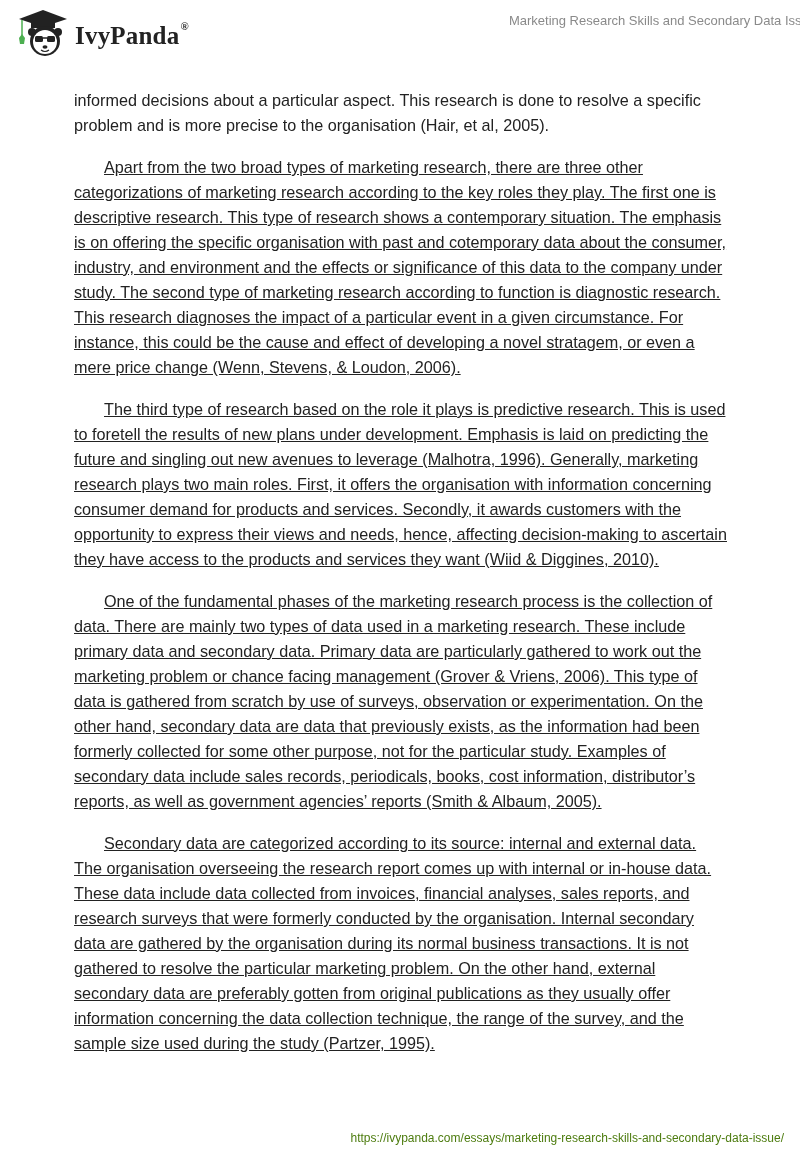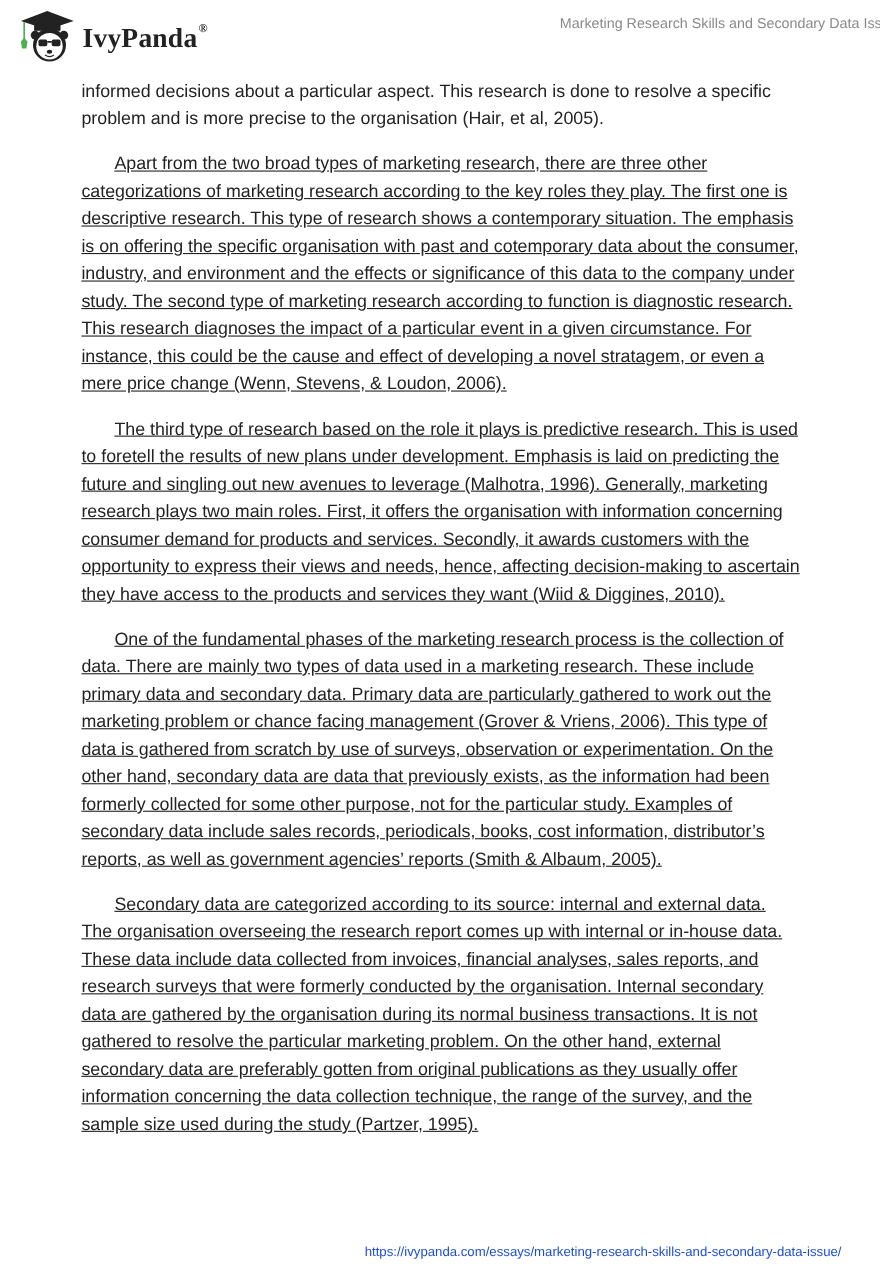--- a/index.html
+++ b/index.html
@@ -6,23 +6,23 @@
   body { width: 800px; height: 1160px; position: relative; overflow: hidden;
          font-family: "Liberation Sans", sans-serif; color: #222222; }
   .header { position: absolute; left: 0; top: 0; width: 800px; height: 60px; padding-left: 48px; }
   .logo { position: absolute; left: 17px; top: 8px; display: flex; align-items: center; }
   .logo svg { width: 52px; height: 50px; display: block; }
   .brand { font-family: "Liberation Serif", serif; font-weight: bold; font-size: 25px; color: #222;
            margin-left: 6px; margin-top: 6px; letter-spacing: 0.2px; }
   .brand sup { font-size: 11px; font-weight: bold; vertical-align: top; position: relative; top: -2px; margin-left: 1px; }
   .doc-title { position: absolute; right: 32px; top: 13px; font-size: 13px; color: #8a8a8a; }
   .content { position: absolute; left: 74px; top: 71px; width: 654px; }
-  .content p { margin: 0 0 16px 0; font-size: 16.2px; line-height: 25px; color: #222; }
+  .content p { margin: 17px 0 16px 0; font-size: 16.2px; line-height: 25px; color: #222; }
   .content p.indent { text-indent: 30px; text-decoration: underline; }
-  .footer-url { position: absolute; right: 35px; top: 1131px; font-size: 12px; color: #1d4ed8; }
+  .footer-url { position: absolute; right: 16px; top: 1131px; font-size: 12px; color: #4d7c0f; }
 </style>
 </head>
 <body>
 
 <div class="header">
   <div class="logo">
     <span>
       <svg viewBox="0 0 52 50">
 
         <polygon points="26,2 50,11 26,19 2,11" fill="#222"></polygon>

